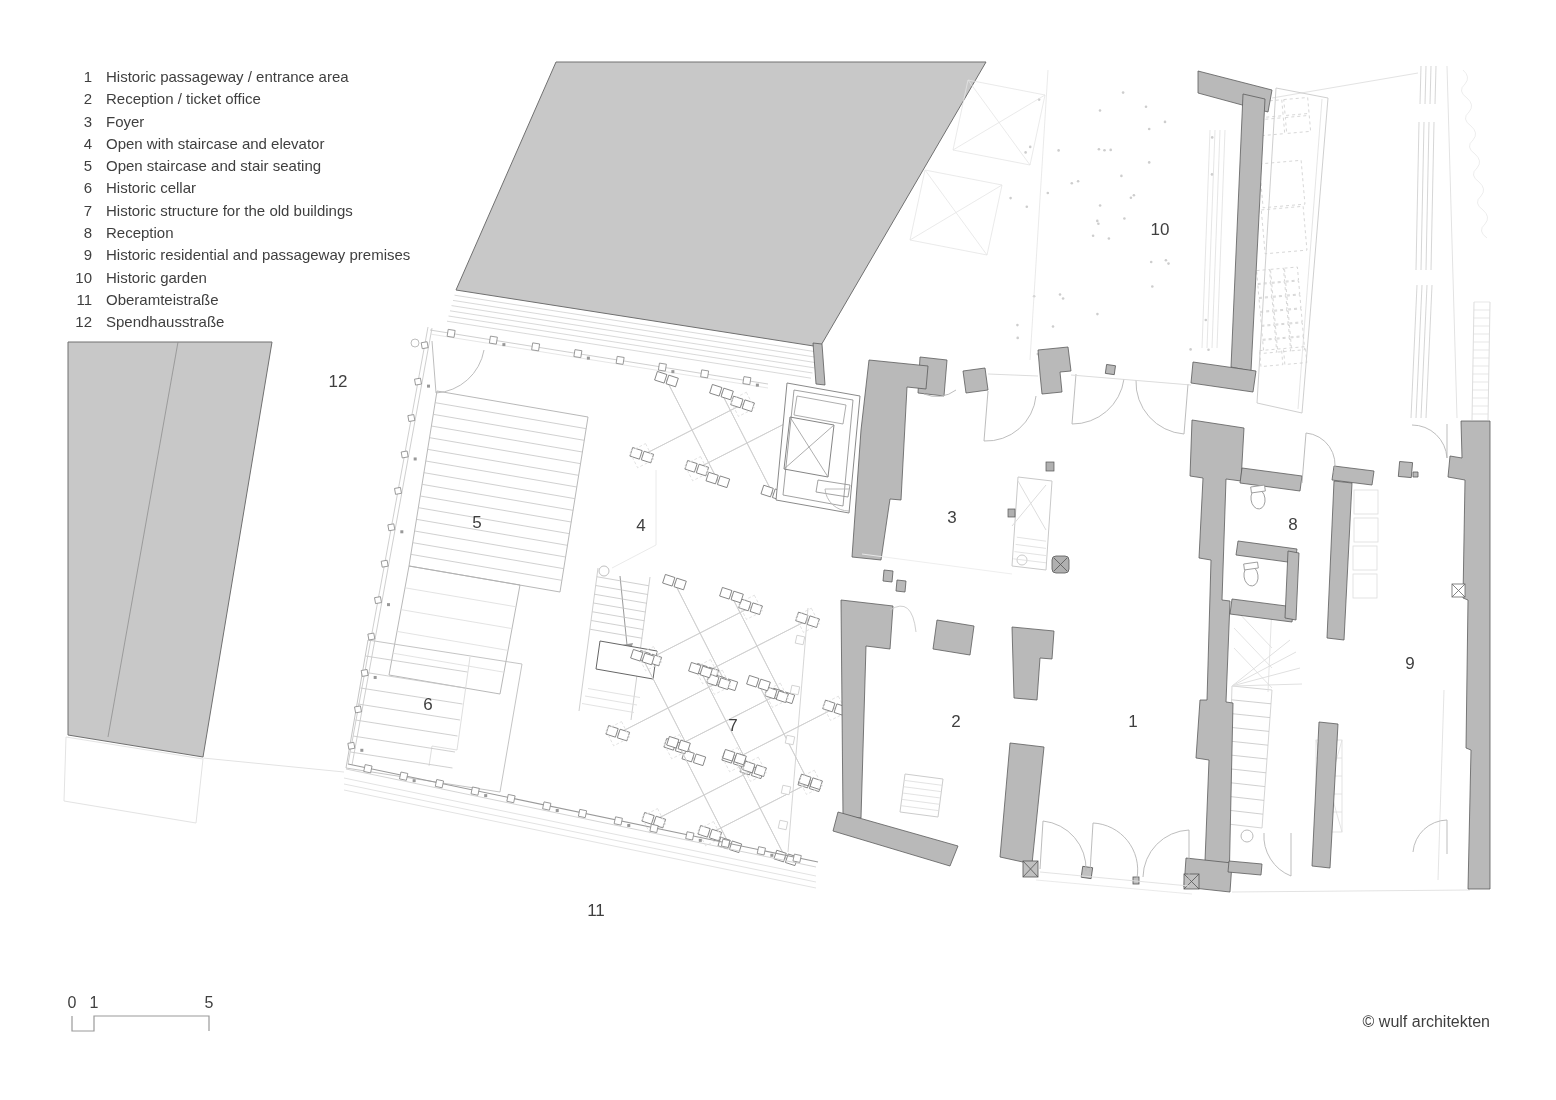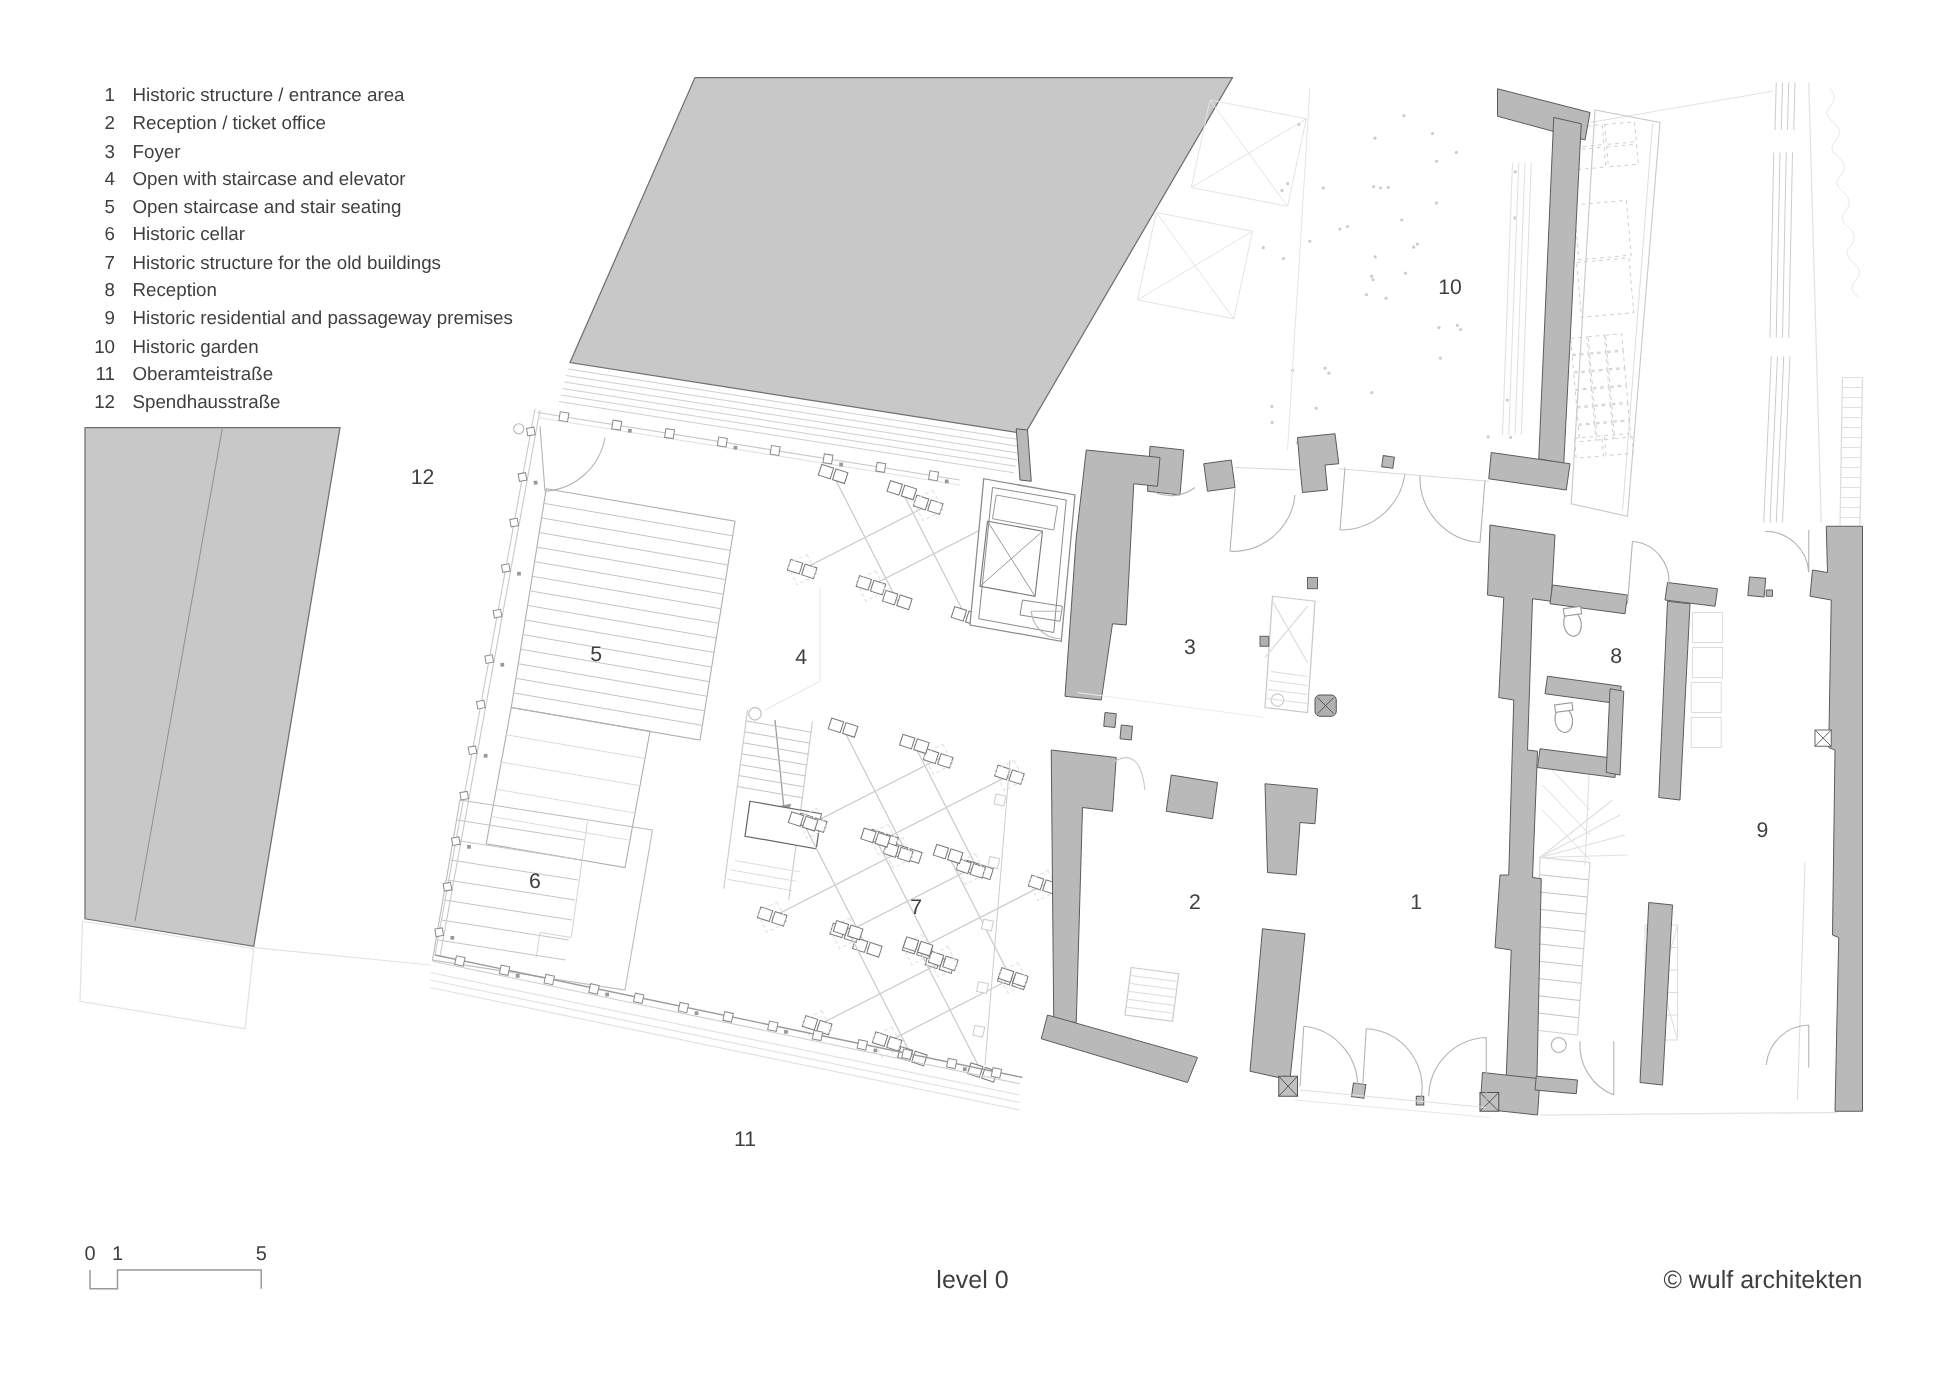--- a/index.html
+++ b/index.html
@@ -3,32 +3,32 @@
 <meta charset="utf-8">
 <style>
   html,body{margin:0;padding:0;background:#ffffff;}
   .stage{position:relative;width:1556px;height:1100px;background:#fff;
          font-family:"Liberation Sans",sans-serif;color:#3f3f3f;overflow:hidden;}
   .legend{position:absolute;left:64px;top:66px;}
   .lrow{display:flex;font-size:15px;line-height:22.3px;white-space:nowrap;}
   .lnum{width:28px;text-align:right;margin-right:14px;flex:0 0 auto;}
   svg.plan{position:absolute;left:0;top:0;}
   .cap-level{position:absolute;top:1013px;left:0;width:1556px;text-align:center;font-size:20px;}
-  .cap-credit{position:absolute;top:1013px;right:66px;font-size:20px;}
+  .cap-credit{position:absolute;top:1013px;right:66px;font-size:16px;}
   text{font-family:"Liberation Sans",sans-serif;}
 </style>
 </head>
 <body>
 
 <div class="stage">
 
   <div class="legend" id="legend">
       <div class="lrow">
         <span class="lnum">1</span>
-        <span>Historic structure / entrance area</span>
+        <span>Historic passageway / entrance area</span>
       </div>
       <div class="lrow">
         <span class="lnum">2</span>
         <span>Reception / ticket office</span>
       </div>
       <div class="lrow">
         <span class="lnum">3</span>
         <span>Foyer</span>
       </div>
       <div class="lrow">
@@ -646,15 +646,14 @@
     <g>
       <path d="M72,1016 L72,1031 L94,1031 L94,1016 L209,1016 L209,1031" fill="none" stroke="#9a9a9a" stroke-width="1.2"></path>
       <g id="g-scale-ticks">
           <text x="72" y="1008" text-anchor="middle" font-size="16" fill="#3f3f3f">0</text>
           <text x="94" y="1008" text-anchor="middle" font-size="16" fill="#3f3f3f">1</text>
           <text x="209" y="1008" text-anchor="middle" font-size="16" fill="#3f3f3f">5</text>
         </g>
     </g>
   </svg>
 
-  <div class="cap-level">level 0</div>
   <div class="cap-credit">© wulf architekten</div>
 </div>
 
 </body></html>

